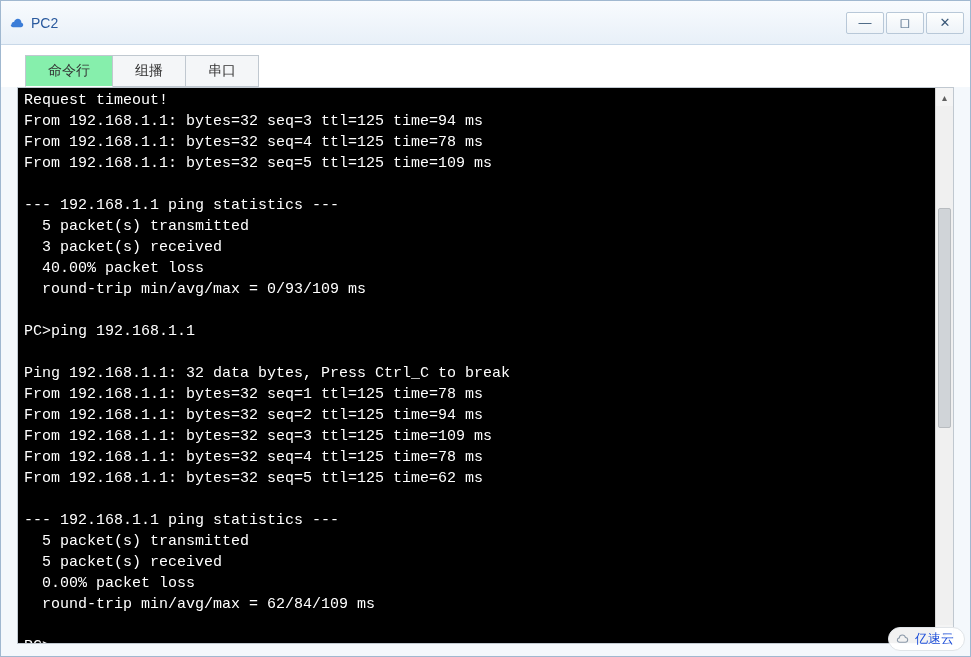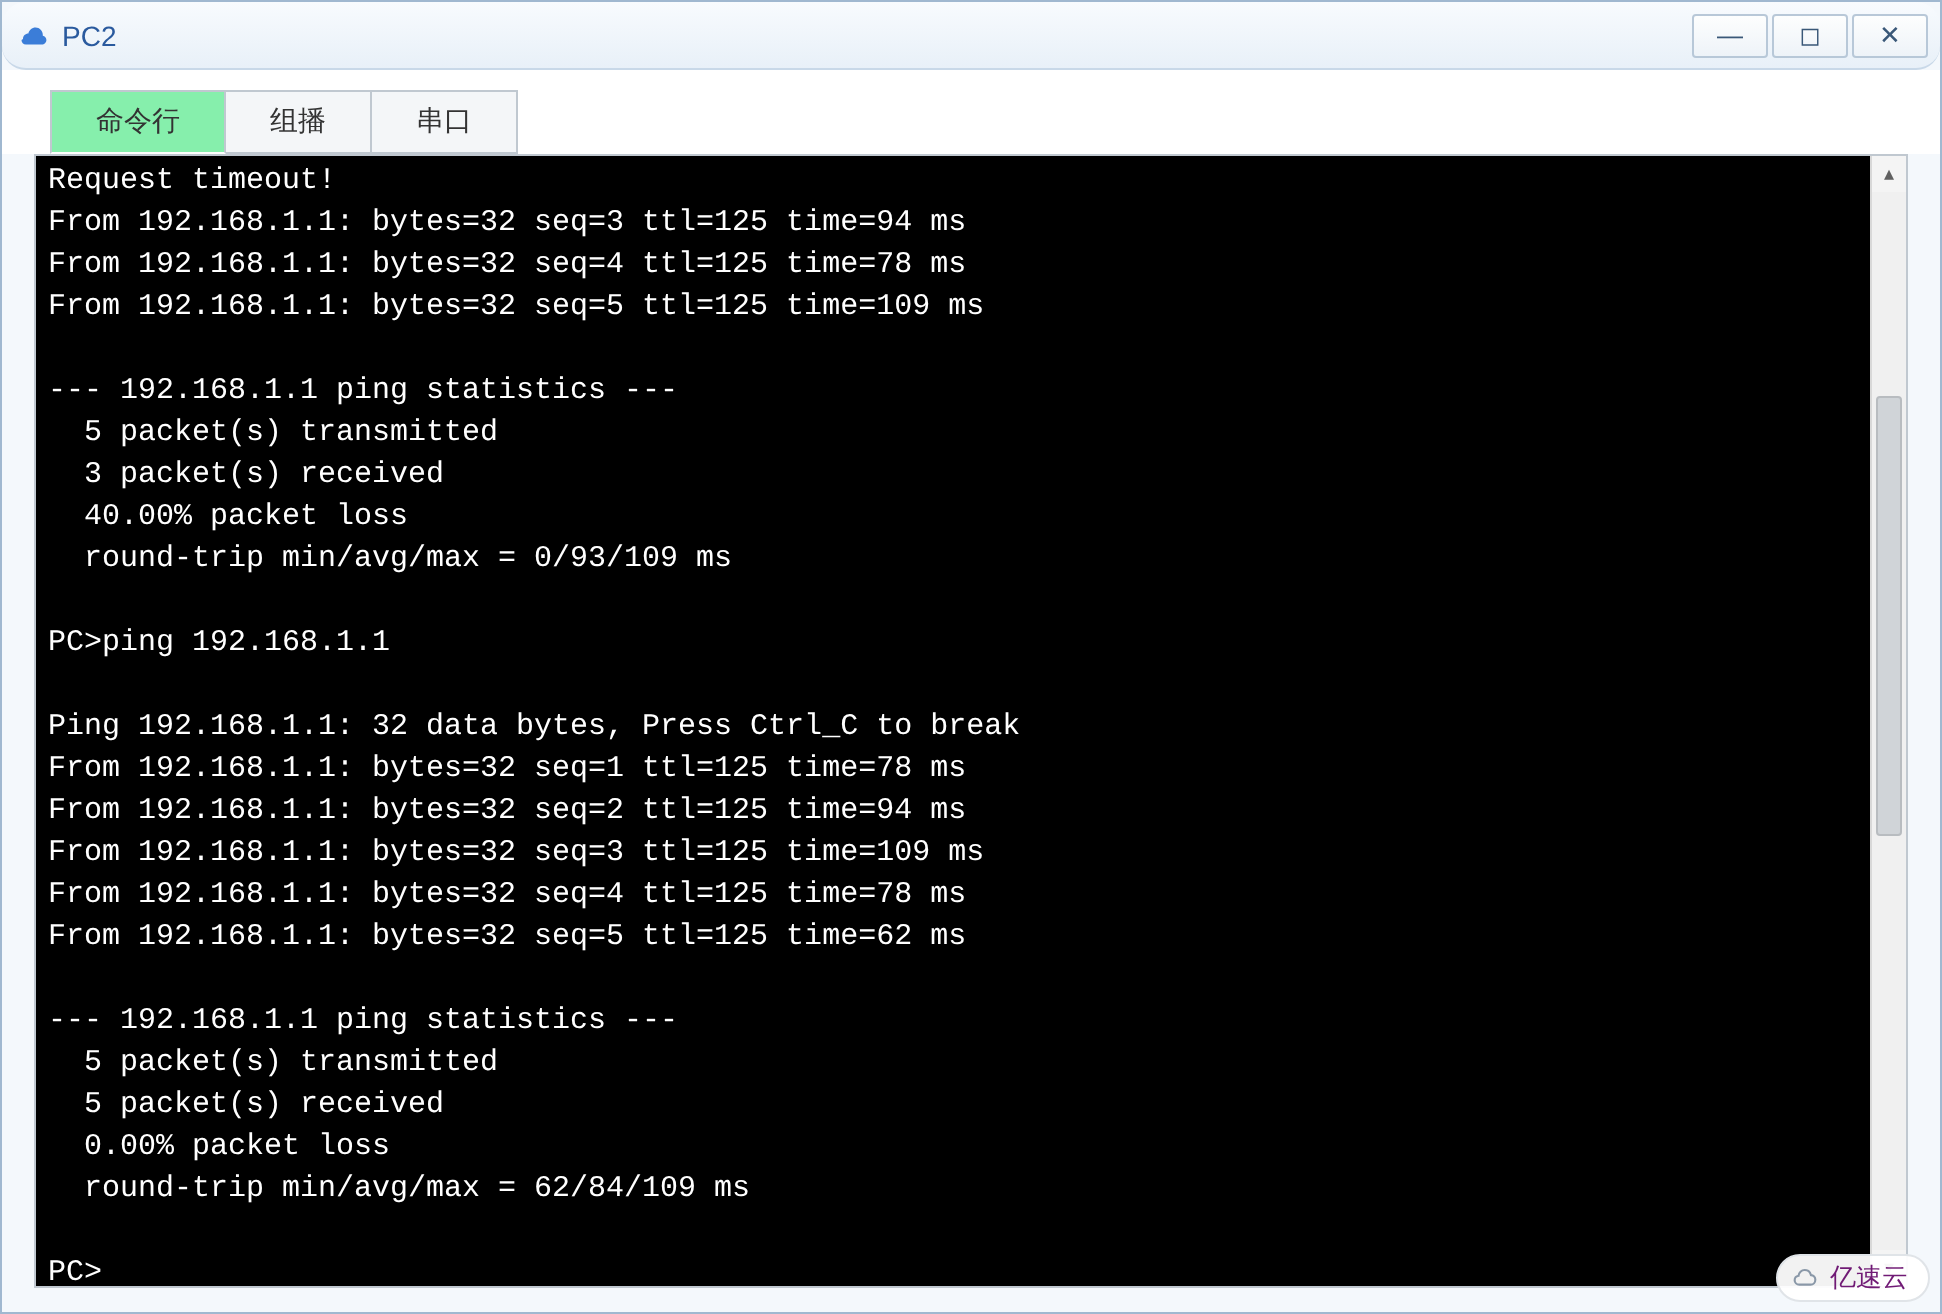--- a/index.html
+++ b/index.html
@@ -13,27 +13,26 @@
     }
     .window {
       width: 971px;
       height: 657px;
       border: 1px solid #a0b8d0;
       background: #f4f8fc;
       display: flex;
       flex-direction: column;
     }
     .titlebar {
-      height: 34px;
+      height: 44px;
       background: linear-gradient(to bottom, #f8fbfe, #e8f0f8);
       border-bottom: 1px solid #c8d8e8;
       display: flex;
       align-items: center;
       padding: 0 6px;
-      border-radius: 12px;
     }
     .titlebar .app-icon {
       width: 18px; height: 18px;
       display: inline-flex; align-items: center; justify-content: center;
       color: #3b7dd8;
       margin-right: 6px;
     }
     .titlebar .title {
       flex: 1;
       font-size: 14px;
@@ -120,21 +119,21 @@
     }
     .watermark {
       position: absolute;
       right: 6px; bottom: 6px;
       display: flex; align-items: center; gap: 4px;
       background: rgba(255,255,255,0.95);
       border: 1px solid #e0e4e8;
       border-radius: 12px;
       padding: 2px 10px 2px 6px;
       font-size: 13px;
-      color: #701a75;
+      color: #1d4ed8;
       z-index: 50;
     }
     .watermark svg { width:16px; height:16px; }
   </style>
 </head>
 <body>
 
 <div class="window">
   <div class="titlebar">
     <span class="app-icon">

